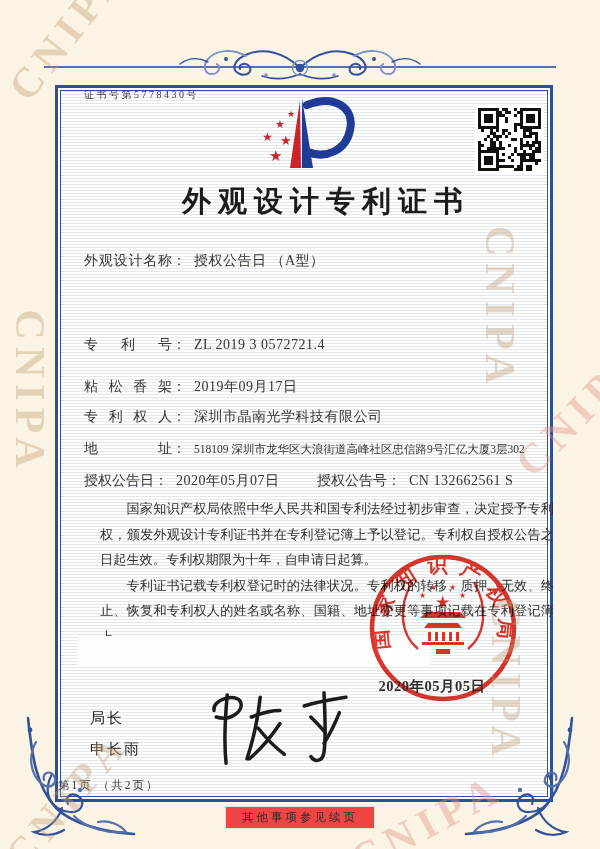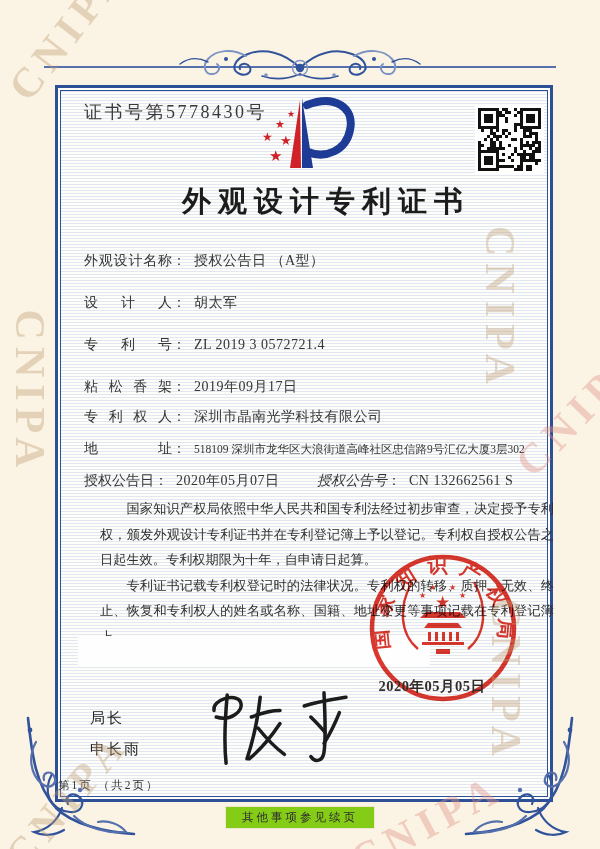--- a/index.html
+++ b/index.html
@@ -19,33 +19,33 @@
 
   
   .panel{position:absolute;left:55px;top:85px;width:498px;height:717px;box-sizing:border-box;
     border:3px solid #2d4f96;
     box-shadow:inset 0 0 0 2px #fdfdfa, inset 0 0 0 3px #2d4f96;
     background:
       repeating-linear-gradient(180deg, rgba(222,227,239,0.85) 0 1px, rgba(255,255,255,0) 1px 3px),
       #fdfdfa;
     z-index:2;}
 
-  .cert-no{position:absolute;left:26px;top:12px;font-size:18px;letter-spacing:2.5px;color:#3a3a3a;}
+  .cert-no{position:absolute;left:26px;top:0;font-size:10px;letter-spacing:2.5px;color:#3a3a3a;}
   .logo{position:absolute;left:199px;top:6px;width:100px;height:80px;}
   .qr{position:absolute;left:417px;top:17px;width:69px;height:69px;background:#fff;padding:3px;box-sizing:border-box;}
   .title{position:absolute;left:0;right:0;top:94px;text-align:center;font-size:29px;font-weight:bold;
          letter-spacing:7px;color:#1c1c1c;margin-left:44px;}
 
   .frow{position:absolute;left:26px;right:24px;font-size:14px;color:#353535;white-space:nowrap;}
   .flabel{display:inline-block;width:88px;text-align:justify;text-align-last:justify;
           font-weight:500;vertical-align:bottom;}
   .colon{margin-right:8px;}
   .fvalue{letter-spacing:0.5px;}
   .fvalue.small{font-size:11.5px;letter-spacing:0;text-align:center;}
-  .grant2{margin-left:34px;font-style:italic;}
+  .grant2{margin-left:34px;}
 
   .paras{position:absolute;left:22px;top:408px;width:454px;font-size:13.2px;line-height:25.5px;
          color:#2f2f2f;text-align:justify;margin-left:20px;}
   .paras p{margin:0;text-indent:2em;}
 
   .white-strip{position:absolute;left:20px;top:548px;width:352px;height:30px;background:#fefefe;}
 
   .signer{position:absolute;left:32px;top:614px;font-size:15px;color:#222;
           font-family:"Liberation Sans", sans-serif;letter-spacing:2px;line-height:31px;}
   .signature{position:absolute;left:140px;top:596px;width:175px;height:88px;z-index:3;}
@@ -55,21 +55,21 @@
 
   .page-footer{position:absolute;left:0;right:0;top:690px;text-align:left;font-size:11.5px;
                letter-spacing:2px;color:#333;}
 
   
   .flourish{position:absolute;width:118px;height:128px;z-index:3;}
   .flourish.left{left:20px;top:716px;}
   .flourish.right{left:462px;top:716px;transform:scaleX(-1);}
 
   .cont-box{position:absolute;left:50%;top:806px;transform:translateX(-50%);
-            background:#84cc16;border:1px solid #efe6d2;padding:3px 16px;
+            background:#ef4444;border:1px solid #efe6d2;padding:3px 16px;
             font-size:11.5px;letter-spacing:3px;color:#2f2f2f;z-index:5;}
 </style>
 </head>
 <body>
 
 <div class="page">
 
   <div class="wm tan" style="left:-14px;top:6px;transform:rotate(-52deg);">CNIPA</div>
   <div class="wm tan" style="left:524px;top:226px;transform:rotate(90deg);transform-origin:0 0;">CNIPA</div>
   <div class="wm pink" style="left:498px;top:386px;transform:rotate(-46deg);">CNIPA</div>
@@ -335,23 +335,20 @@
         <rect x="42" y="60" width="3" height="3" fill="#111"></rect>
         <rect x="48" y="60" width="3" height="3" fill="#111"></rect>
         <rect x="51" y="60" width="3" height="3" fill="#111"></rect>
       </svg>
 
     <div class="title">外观设计专利证书</div>
 
     <div class="frow" style="top:164px">
       <span class="flabel">外观设计名称</span><span class="colon">：</span><span class="fvalue">授权公告日 （A型）</span>
     </div>
-    <div class="frow" style="top:206px">
-      <span class="flabel">设计人</span><span class="colon">：</span><span class="fvalue">胡太军</span>
-    </div>
     <div class="frow" style="top:248px">
       <span class="flabel">专利号</span><span class="colon">：</span><span class="fvalue">ZL 2019 3 0572721.4</span>
     </div>
     <div class="frow" style="top:290px">
       <span class="flabel">粘松香架</span><span class="colon">：</span><span class="fvalue">2019年09月17日</span>
     </div>
     <div class="frow" style="top:320px">
       <span class="flabel">专利权人</span><span class="colon">：</span><span class="fvalue">深圳市晶南光学科技有限公司</span>
     </div>
     <div class="frow" style="top:352px">

